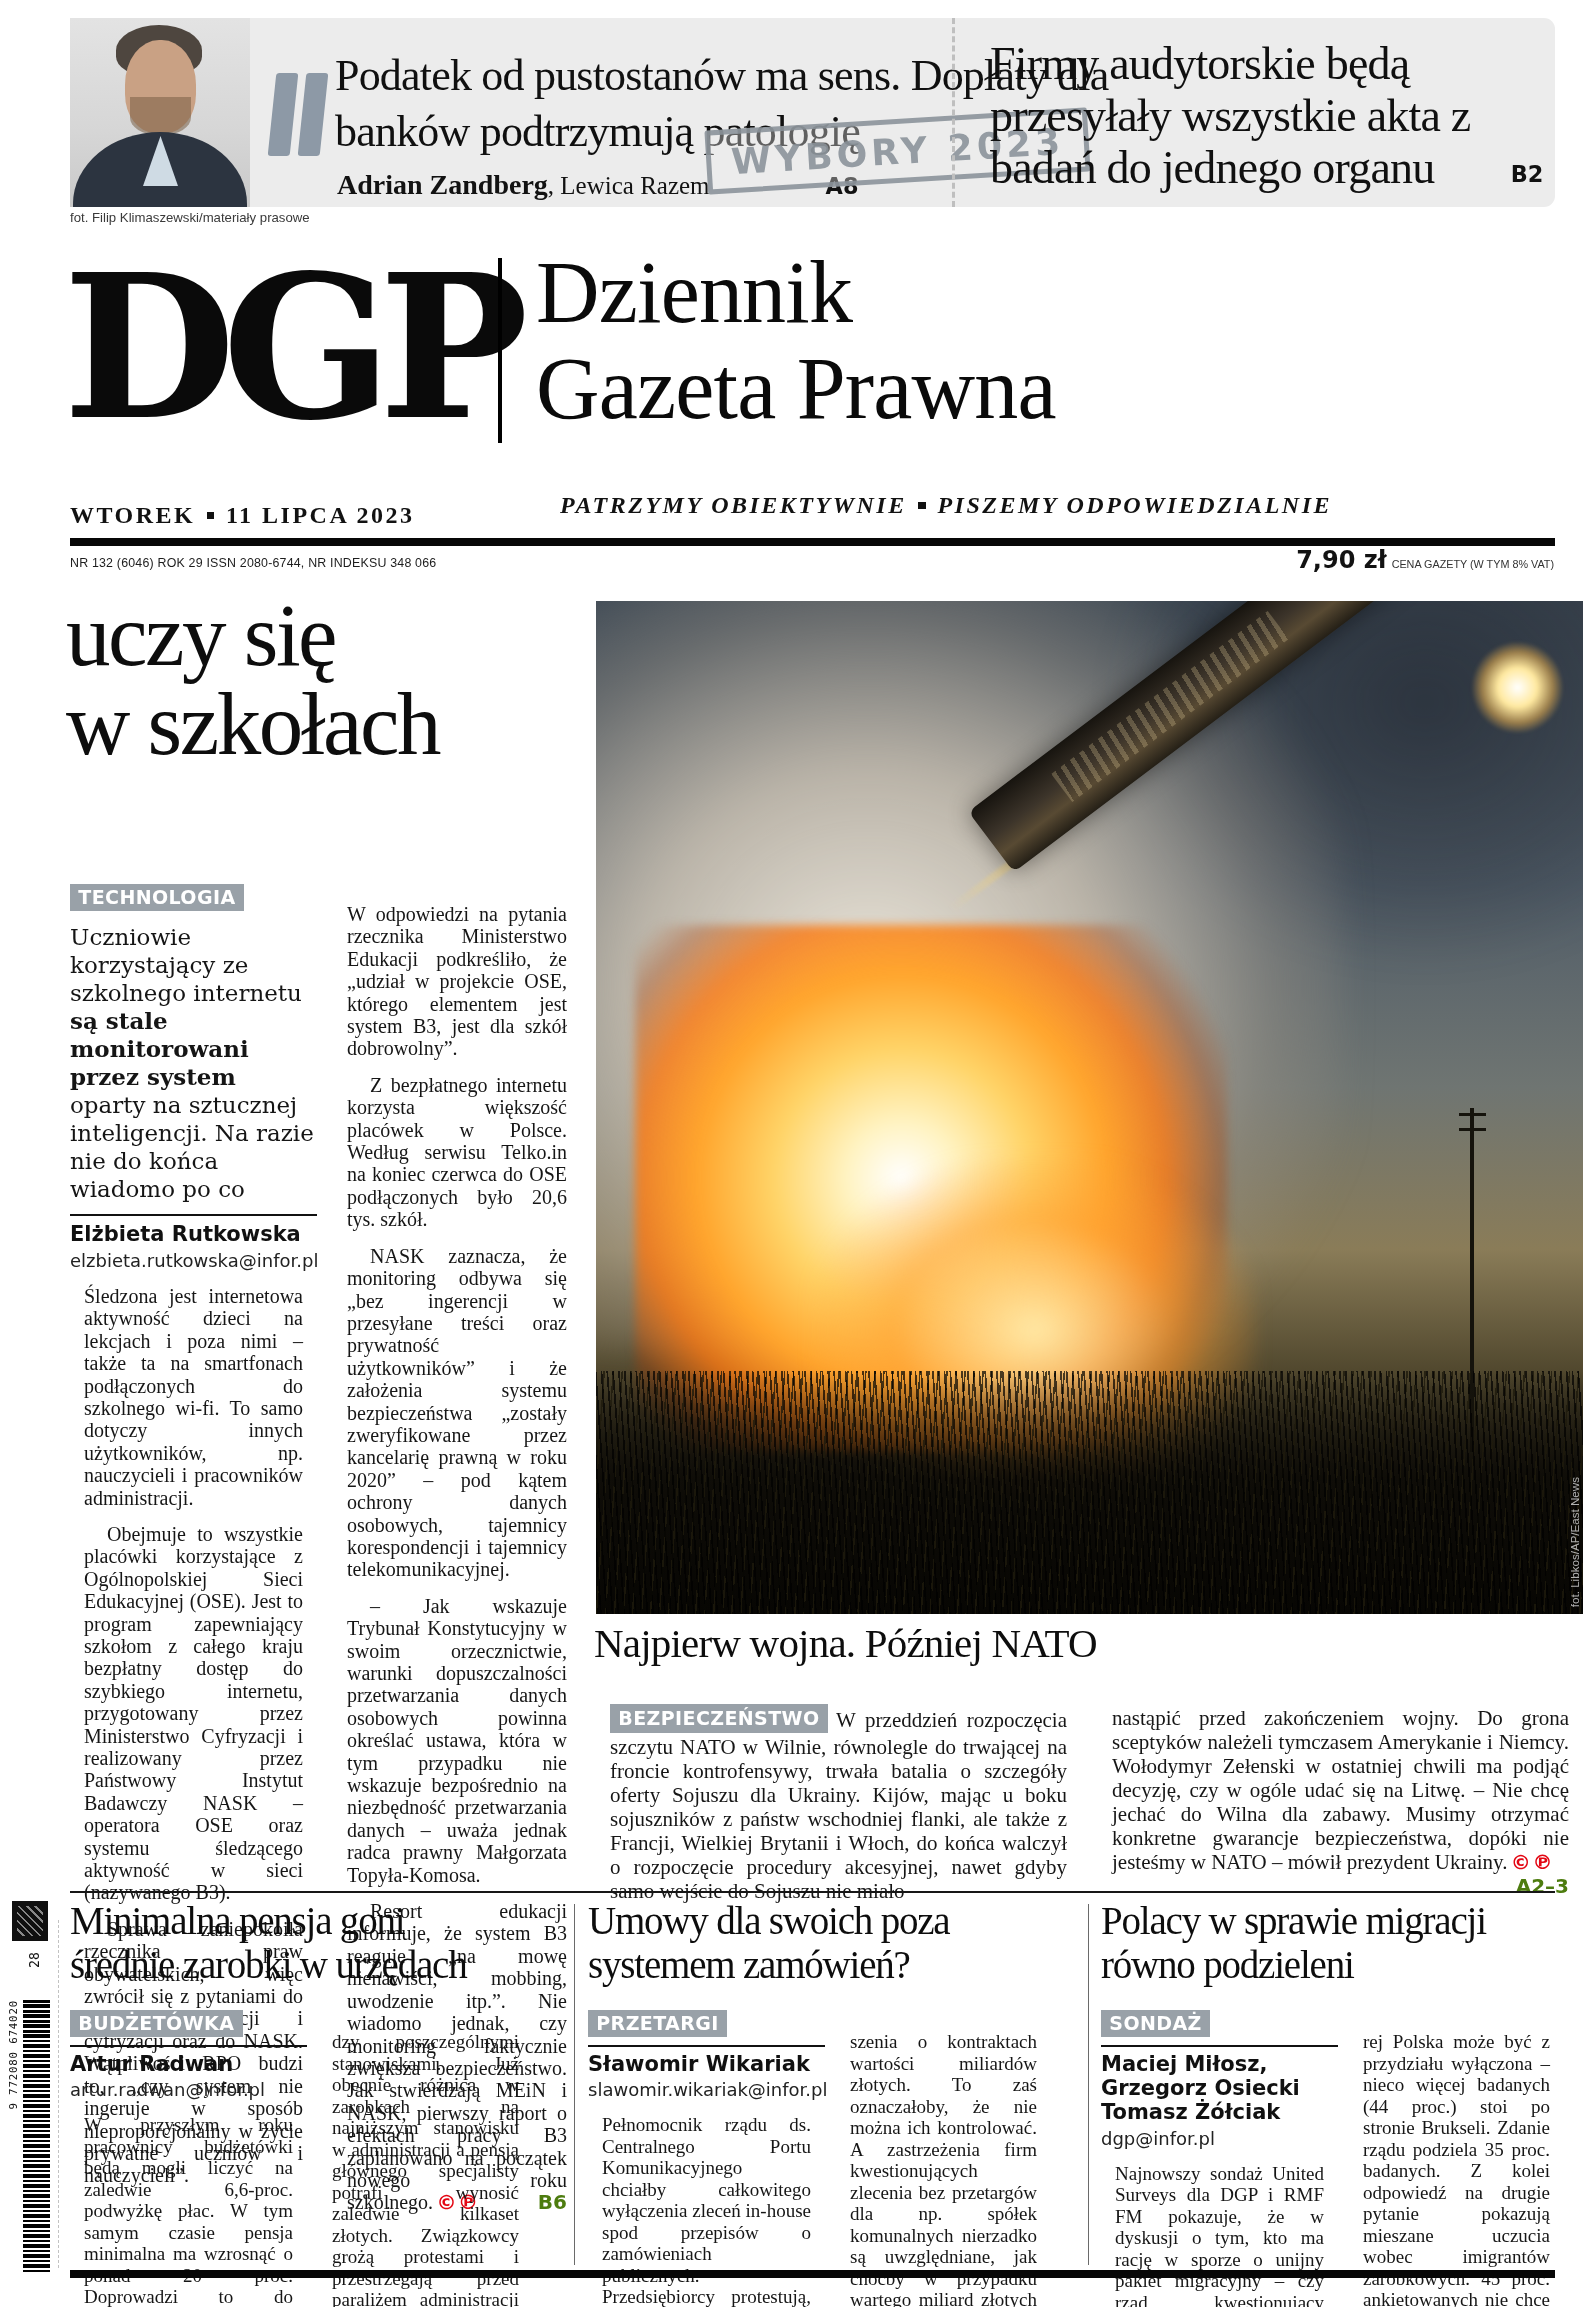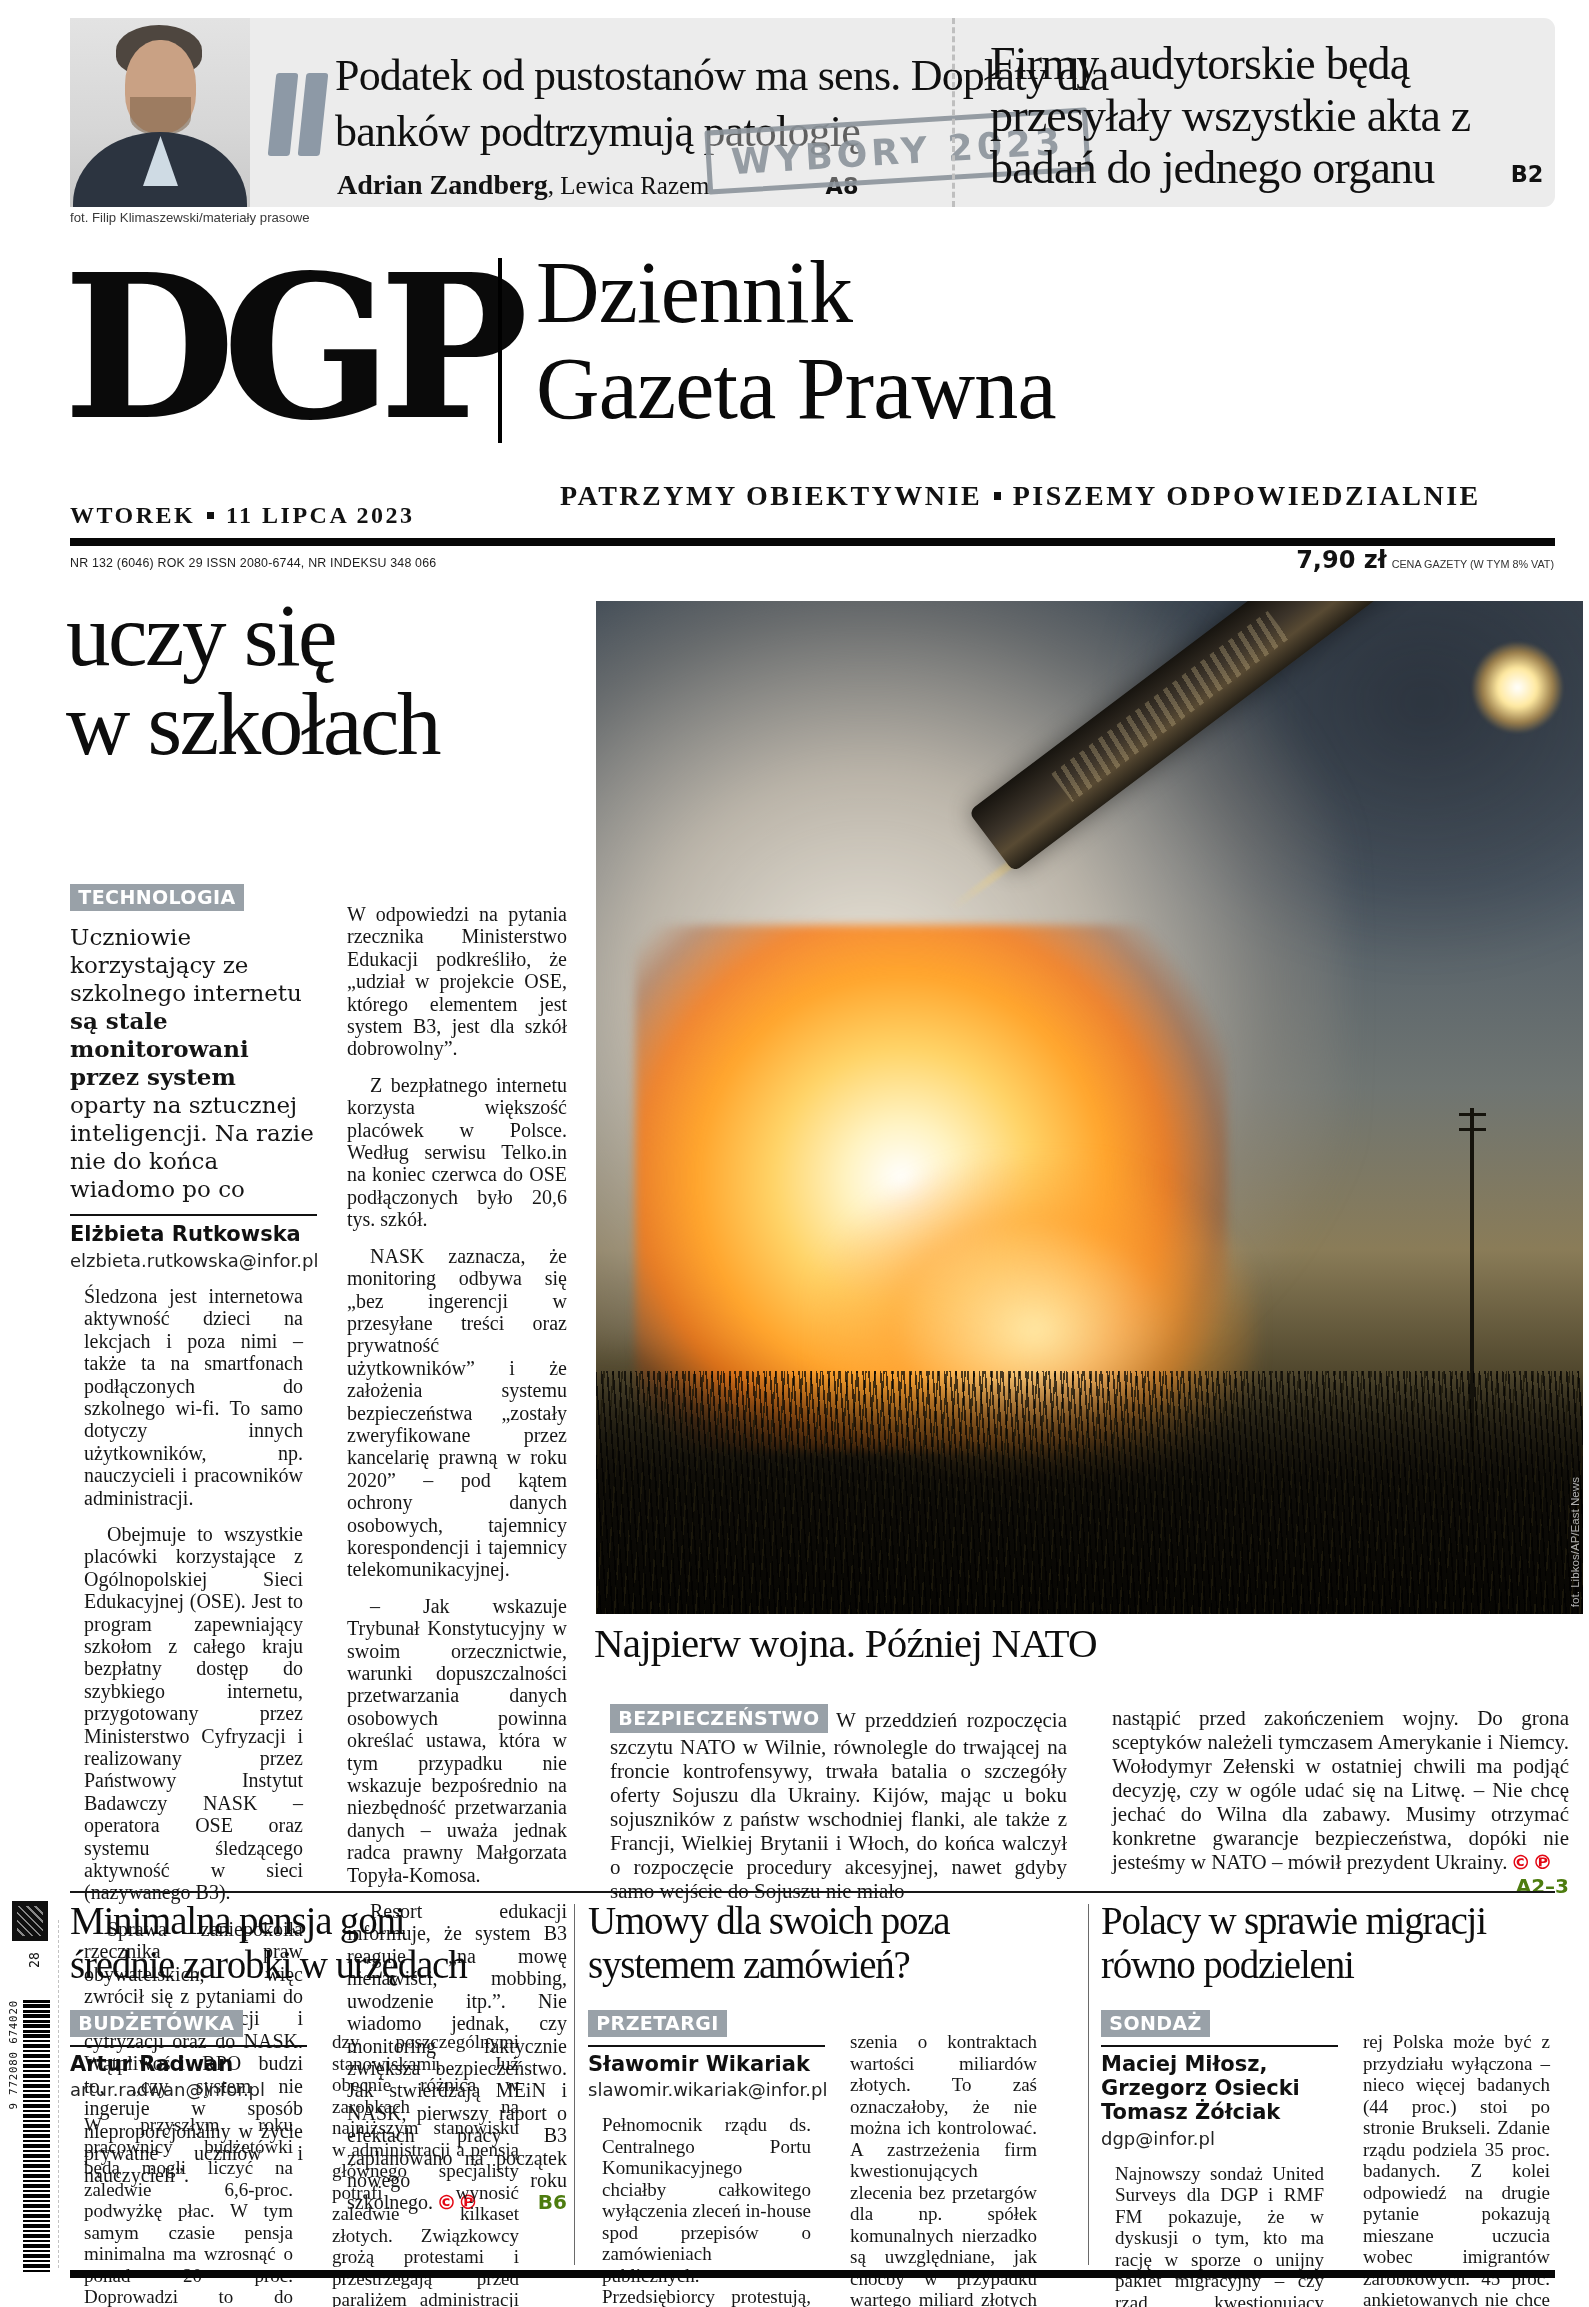--- a/index.html
+++ b/index.html
@@ -28,21 +28,21 @@
   .banner-divider{position:absolute;left:882px;top:0;height:189px;border-left:3.3px dashed #bfbfbf;}
   .banner-teaser{position:absolute;left:920px;top:20px;width:584px;font-size:46px;line-height:1.13;letter-spacing:-0.8px;color:#101010;font-weight:500;}
   .banner-teaser-ref{position:absolute;right:11.6px;bottom:20px;}
   .banner-credit{position:absolute;left:70px;top:210px;font-family:"Liberation Sans",sans-serif;font-size:13.2px;color:#3a3a3a;}
 
   
   .mh-logo{position:absolute;left:63px;top:248px;font-family:"DejaVu Serif",serif;font-weight:700;font-size:199px;line-height:1;letter-spacing:-13.2px;color:#0a0a0a;}
   .mh-bar{position:absolute;left:498px;top:258px;width:4.1px;height:185px;background:#000;}
   .mh-title{position:absolute;left:536px;top:245px;font-family:"Liberation Serif",serif;font-size:88px;line-height:1.09;letter-spacing:-0.8px;color:#0a0a0a;font-weight:500;}
   .date-row{position:absolute;left:70px;top:502px;display:flex;align-items:center;font-size:24px;font-weight:600;letter-spacing:2.5px;}
-  .motto{position:absolute;left:560px;top:480px;display:flex;align-items:center;font-size:28px;font-weight:600;letter-spacing:2.5px;}
+  .motto{position:absolute;left:560px;top:492px;display:flex;align-items:center;font-size:24px;font-weight:600;letter-spacing:2.5px;font-style:italic;}
   .sqb{display:inline-block;width:7.5px;height:7.5px;background:#111;margin:0 11.6px;}
   .rule-thick{position:absolute;left:70px;width:1485px;height:7.5px;background:#070707;}
   .info-row{position:absolute;left:70px;top:556px;font-family:"Liberation Sans",sans-serif;font-size:12.4px;letter-spacing:0.2px;color:#1d1d1d;}
   .price-box{position:absolute;right:35px;top:546px;display:flex;align-items:baseline;}
   .price{font-family:"DejaVu Sans",sans-serif;font-weight:700;font-size:24px;}
   .price-note{font-family:"Liberation Sans",sans-serif;font-size:10.8px;color:#333;margin-left:5px;}
 
   
   .lead-title{position:absolute;left:66px;top:591px;font-size:89px;line-height:1.0;letter-spacing:-2.5px;font-weight:500;color:#0d0d0d;}
   .badge{display:inline-block;background:#99a1a8;color:#fff;font-family:"DejaVu Sans",sans-serif;font-weight:700;font-size:19px;letter-spacing:0.4px;padding:1.7px 8.3px 3.3px;}

